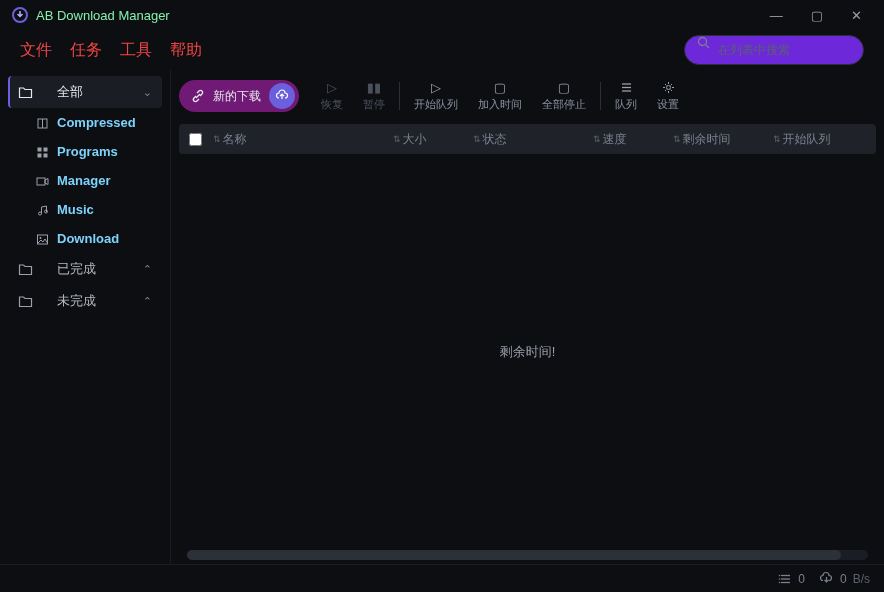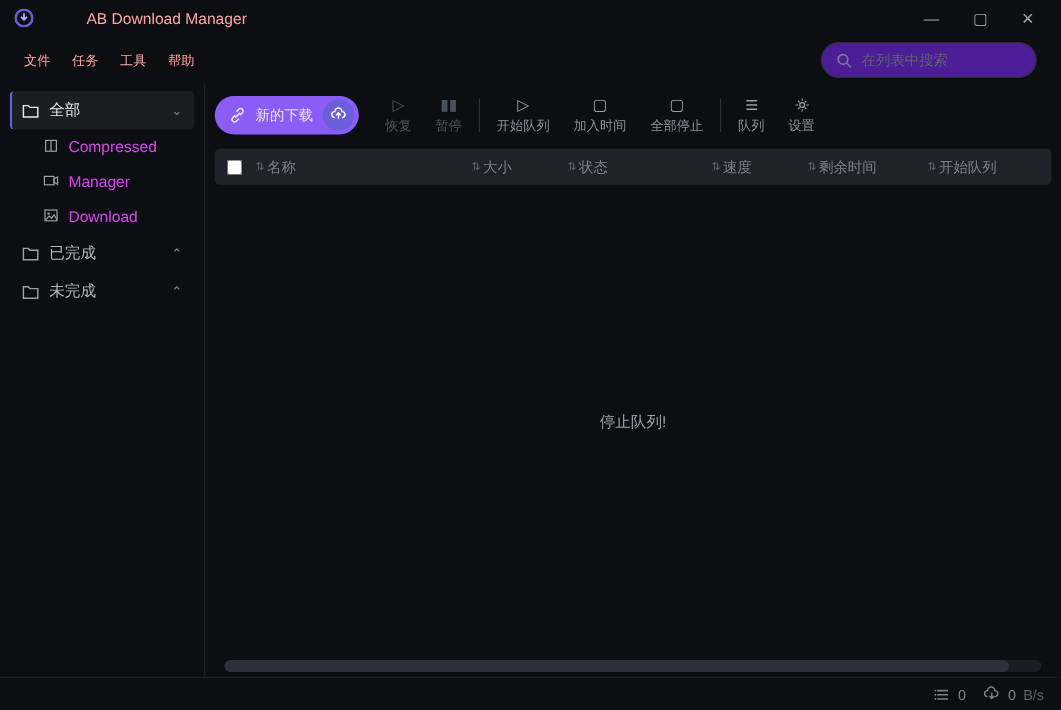--- a/index.html
+++ b/index.html
@@ -18,42 +18,41 @@
   display: flex;
   align-items: center;
   padding: 0 12px;
   background: #0d0e11;
 }
 .titlebar .logo {
   width: 16px; height: 16px;
   margin-right: 8px;
   display: flex; align-items: center; justify-content: center;
 }
-.titlebar .title { color: #fca5a5; font-size: 13px; margin-left: 36px; }
+.titlebar .title { color: #86efac; font-size: 13px; }
 .window-controls { margin-left: auto; display: flex; gap: 28px; padding-right: 10px; }
 .win-ctrl { color: #9aa0aa; font-size: 13px; cursor: pointer; }
 .menubar {
   height: 40px;
   display: flex;
   align-items: center;
   padding: 0 20px;
   gap: 18px;
 }
-.menu-item { color: #fca5a5; font-size: 11px; cursor: pointer; }
+.menu-item { color: #ef4444; font-size: 16px; cursor: pointer; }
 .searchbox {
   margin-left: auto;
   width: 180px;
   height: 30px;
   border: 1px solid #2c3038;
   border-radius: 15px;
   display: flex;
-  align-items: center;
   padding: 0 12px;
   gap: 8px;
-  background: #4c1d95;
+  background: #6d28d9;
 }
 .searchbox input {
   background: none;
   border: none;
   outline: none;
   color: #c5c8ce;
   font-size: 12px;
   width: 100%;
 }
 .searchbox input::placeholder { color: #5a6170; }
@@ -66,56 +65,57 @@
   padding: 6px 8px;
   overflow-y: auto;
 }
 .sidebar-section {
   display: flex;
   align-items: center;
   padding: 7px 10px;
   border-radius: 4px;
   cursor: pointer;
   color: #b5b9c2;
-  gap: 8px;
+  gap: 24px;
   text-align: right;
 }
 .sidebar-section.active {
   background: #1a1d24;
   border-left: 2px solid #6b5fdb;
   padding-left: 8px;
   color: #e5e8ee;
 }
 .sidebar-section .chevron { margin-left: auto; color: #7a8090; font-size: 11px; }
 .sidebar-item {
   display: flex;
-  align-items: flex-start;
+  align-items: flex-end;
   padding: 7px 10px 7px 28px;
   cursor: pointer;
-  color: #d946ef;
+  color: #7dd3fc;
   gap: 8px;
+  font-weight: bold;
 }
 .content {
   flex: 1;
   display: flex;
   flex-direction: column;
   border-left: 1px solid #1a1d24;
   padding: 6px 8px 0 8px;
   position: relative;
 }
 .toolbar {
   height: 40px;
   display: flex;
   align-items: center;
   gap: 0;
 }
 .new-dl-group {
   display: flex;
   align-items: center;
-  background: #8b5cf6;
+  background: #701a75;
   border-radius: 18px;
   padding: 0 4px 0 12px;
   height: 32px;
   gap: 8px;
 }
 .new-dl-group .label { color: #e5e8ee; font-size: 12px; }
 .cloud-btn {
   width: 26px; height: 26px;
   border-radius: 50%;
   background: #6b5fdb;
@@ -255,25 +255,44 @@
         <svg width="13" height="13" viewBox="0 0 13 13">
             <rect x="2" y="2" width="9" height="9" stroke="#9aa0aa" stroke-width="1" fill="none"></rect>
             <line x1="6.5" y1="2" x2="6.5" y2="11" stroke="#9aa0aa"></line>
           </svg>
       </span>
       <span>Compressed</span>
     </div>
     <div class="sidebar-item">
       <span>
         <svg width="13" height="13" viewBox="0 0 13 13">
+            <rect x="1.5" y="1.5" width="4" height="4" fill="#9aa0aa"></rect>
+            <rect x="7.5" y="1.5" width="4" height="4" fill="#9aa0aa"></rect>
+            <rect x="1.5" y="7.5" width="4" height="4" fill="#9aa0aa"></rect>
+            <rect x="7.5" y="7.5" width="4" height="4" fill="#9aa0aa"></rect>
+          </svg>
+      </span>
+      <span>Programs</span>
+    </div>
+    <div class="sidebar-item">
+      <span>
+        <svg width="13" height="13" viewBox="0 0 13 13">
             <rect x="1" y="3" width="8" height="7" stroke="#9aa0aa" fill="none"></rect>
             <path d="M9 5l3-1.5v6L9 8z" stroke="#9aa0aa" fill="none"></path>
           </svg>
       </span>
       <span>Manager</span>
+    </div>
+    <div class="sidebar-item">
+      <span>
+        <svg width="13" height="13" viewBox="0 0 13 13">
+            <path d="M4 11a1.5 1.5 0 1 1 0-3 1.5 1.5 0 0 1 0 3zM10 9a1.5 1.5 0 1 1 0-3 1.5 1.5 0 0 1 0 3zM5.5 9.5V3l5-1v6" stroke="#9aa0aa" fill="none"></path>
+          </svg>
+      </span>
+      <span>Music</span>
     </div>
     <div class="sidebar-item">
       <span>
         <svg width="13" height="13" viewBox="0 0 13 13">
             <rect x="1.5" y="2" width="10" height="9" stroke="#9aa0aa" fill="none"></rect>
             <circle cx="4.5" cy="5" r="1" fill="#9aa0aa"></circle>
             <path d="M2 10l3-3 2 2 2-3 2.5 4" stroke="#9aa0aa" fill="none"></path>
           </svg>
       </span>
       <span>Download</span>
@@ -382,21 +401,21 @@
       <div class="th-col th-remain">
         <span class="th-sort">⇅</span>
         <span>剩余时间</span>
       </div>
       <div class="th-col th-added">
         <span class="th-sort">⇅</span>
         <span>开始队列</span>
       </div>
     </div>
 
-    <div class="empty-state">停止队列!</div>
+    <div class="empty-state">剩余时间!</div>
 
     <div class="hscroll">
       <div class="hscroll-thumb"></div>
     </div>
   </div>
 </div>
 
 <div class="statusbar">
   <div class="sgroup">
     <span>

